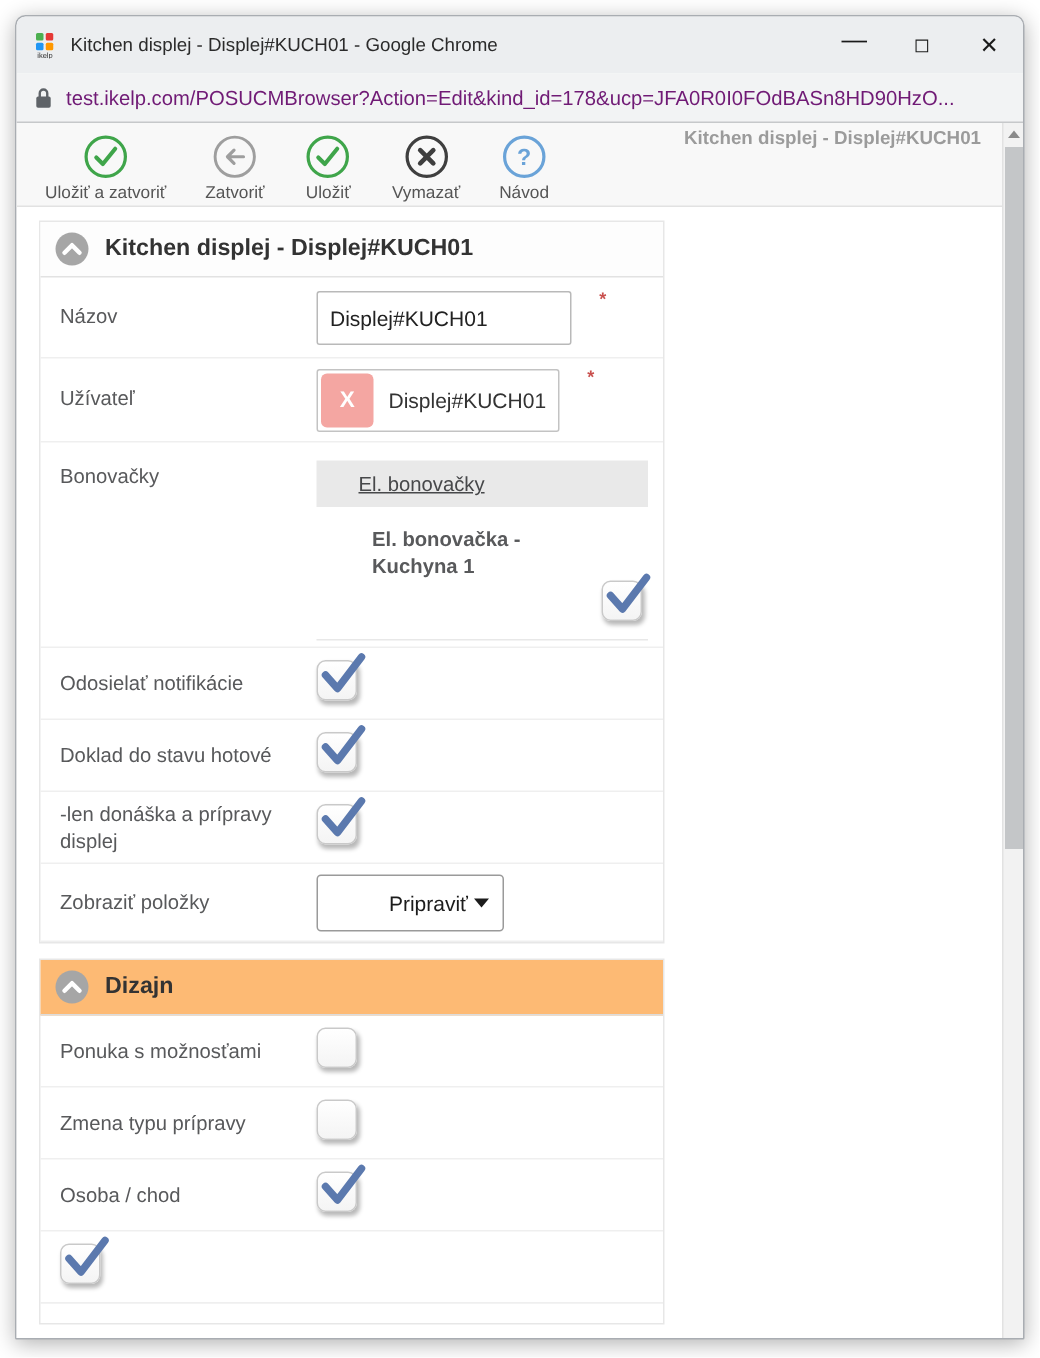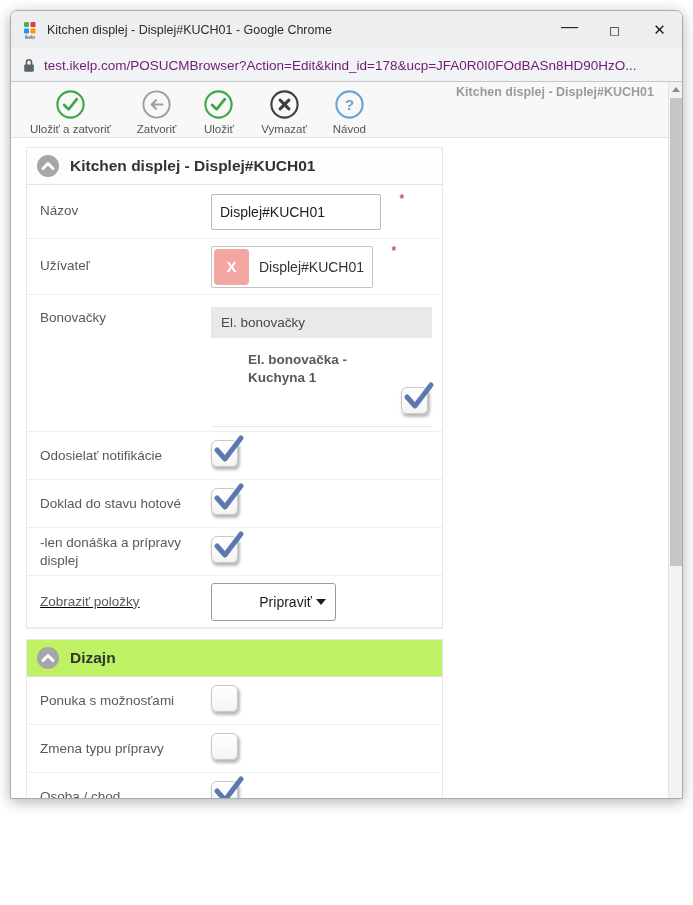--- a/index.html
+++ b/index.html
@@ -3,21 +3,21 @@
 <meta charset="utf-8">
 <style>
   * { box-sizing: border-box; margin: 0; padding: 0; }
   body {
     font-family: "Liberation Sans", "DejaVu Sans", sans-serif;
     background: #ffffff;
     width: 693px; height: 905px;
     overflow: hidden;
   }
   .chrome-window {
-    width: 673px; height: 789px;
+    width: 673px; height: 883px;
     margin: 10px;
     background: #fff;
     border: 1px solid #a9adb2;
     border-radius: 7px 7px 1px 1px;
     box-shadow: 0 3px 14px rgba(0,0,0,0.30);
     overflow: hidden;
     display: flex; flex-direction: column;
   }
   
   .titlebar {
@@ -89,29 +89,29 @@
     border: 1px solid #e7e7e7;
     background: #fff;
   }
   .fbox + .fbox { margin-top: 10px; }
   .section-head {
     display: flex; align-items: center; gap: 10px;
     height: 37px; padding: 0 9px;
     border-bottom: 1px solid #e2e2e2;
     background: #fdfdfd;
   }
-  .section-head.gray { background: #bef264; border-bottom: 1px solid #dcdcdc; }
+  .section-head.gray { background: #fdba74; border-bottom: 1px solid #dcdcdc; }
   .section-title { font-size: 15.5px; font-weight: bold; color: #333; }
   .frow {
     display: flex; align-items: center;
     padding: 0 13px;
     border-bottom: 1px solid #efefef;
     min-height: 48px;
   }
-  .frow:last-child { border-bottom: 1px solid #efefef; text-decoration: underline; }
+  .frow:last-child { border-bottom: 1px solid #efefef; }
   .frow.top { align-items: flex-start; }
   .flabel {
     width: 171px; flex-shrink: 0;
     font-size: 13.5px; color: #58595b;
     line-height: 1.35;
     padding-right: 8px;
   }
   .fcontrol { flex: 1; position: relative; }
   .req {
     color: #c9504e; font-size: 12px; font-weight: bold;
@@ -135,23 +135,24 @@
     width: 35px; height: 36px; border: none; border-radius: 4px;
     background: #f4a6a2; color: #fff;
     font-size: 15px; font-weight: bold;
     display: flex; align-items: center; justify-content: center;
     cursor: default; font-family: "Liberation Sans", sans-serif;
   }
   .chip-value { font-size: 14px; color: #333; }
   
   .subtable { width: 221px; padding: 12px 0 4px 0; }
   .subtable-head {
-    background: #e9e9e9; padding: 8px 10px;
+    background: #e9e9e9; padding: 8px 28px;
     font-size: 13.5px; color: #47484a;
     margin-bottom: 3px;
+    text-decoration: underline;
   }
   .subtable-row {
     display: flex; align-items: center;
     padding: 10px 2px 12px 10px;
     border-bottom: 1px solid #e8e8e8;
     flex-direction: column;
   }
   .subtable-row .rlabel {
     width: 155px; font-size: 13.5px; color: #58595b; line-height: 1.35;
     font-weight: bold;

